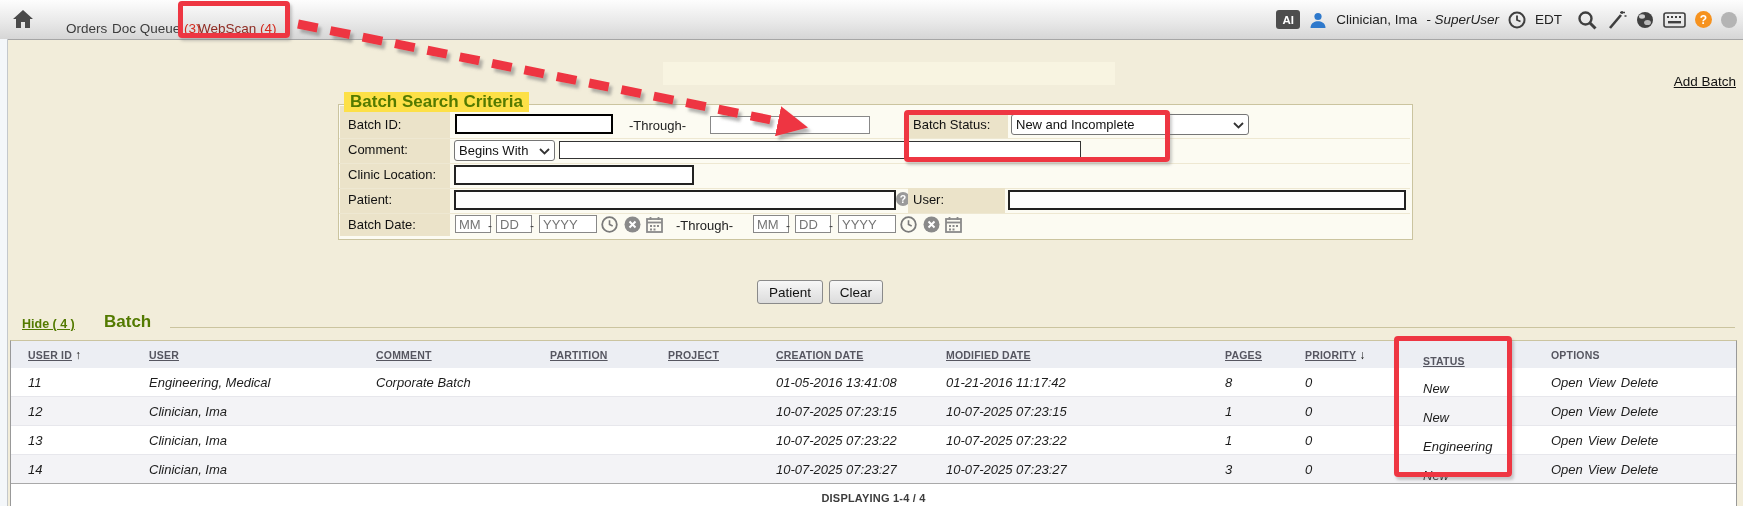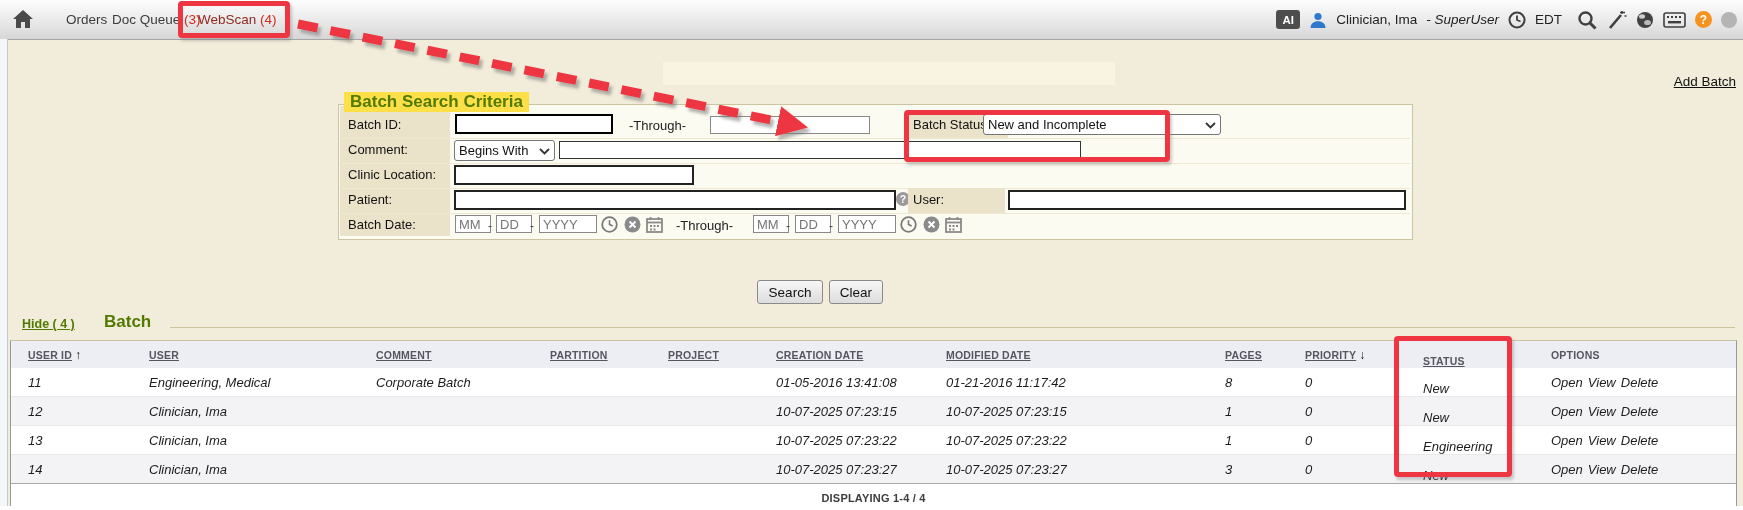--- a/index.html
+++ b/index.html
@@ -2,21 +2,21 @@
 <html><head>
 <meta charset="utf-8">
 <style>
   html,body{margin:0;padding:0;}
   body{font-family:"Liberation Sans",sans-serif;}
   #page{position:relative;width:1743px;height:510px;background:#f2edda;overflow:hidden;}
 
   
   #topbar{position:absolute;left:0;top:0;width:1743px;height:39px;
     background:linear-gradient(#fdfdfd,#e9e9e9 55%,#d6d6d6);border-bottom:1px solid #a6a6a6;}
-  .nav-item{position:absolute;top:0;height:49px;line-height:39px;font-size:13.5px;color:#3c3c3c;cursor:pointer;white-space:nowrap;}
+  .nav-item{position:absolute;top:9px;height:49px;line-height:39px;font-size:13.5px;color:#3c3c3c;cursor:pointer;white-space:nowrap;}
   .nav-count{color:#d42a1e;}
   #nav-webscan .nav-label{color:#8f2a21;}
   #home-icon{position:absolute;left:13px;top:10px;cursor:pointer;}
 
   #user-area{position:absolute;right:0;top:0;height:39px;display:flex;align-items:center;gap:9px;padding-right:6px;font-size:13.5px;color:#222;}
   #ai-badge{display:inline-flex;align-items:center;justify-content:center;width:24px;height:19px;background:#4d4d4d;color:#fff;
     font-weight:bold;font-size:11.5px;border-radius:3px;cursor:pointer;}
   .role{font-style:italic;}
   .bar-icon{display:inline-flex;align-items:center;cursor:pointer;}
   #help-badge{display:inline-flex;align-items:center;justify-content:center;width:17px;height:17px;border-radius:50%;
@@ -166,21 +166,21 @@
   <div class="row-sep" style="top:188px"></div>
   <div class="row-sep" style="top:213px"></div>
   <span id="criteria-legend">Batch Search Criteria</span>
 
   <span class="form-label" style="left:348px;top:117px">Batch ID:</span>
   <input class="txt focused" style="left: 455px; top: 114px; width: 148px;">
   <span class="through" style="left:629px;top:118px">-Through-</span>
   <input class="txt" style="left: 710px; top: 116px; width: 152px;">
   <div class="beige-cell" style="left:908px;top:113px;width:100px"></div>
   <span class="form-label" style="left:913px;top:117px">Batch Status:</span>
-  <div class="fake-select" style="left:983px;top:114px;width:238px">
+  <div class="fake-select" style="left:1011px;top:114px;width:238px">
     <span class="sel-text">New and Incomplete</span>
     <span><svg width="11" height="7" viewBox="0 0 11 7">
           <path d="M1 1 L5.5 5.5 L10 1" fill="none" stroke="#333" stroke-width="1.8"></path>
         </svg></span>
   </div>
 
   <span class="form-label" style="left:348px;top:142px">Comment:</span>
   <div class="fake-select" style="left:454px;top:140px;width:101px">
     <span class="sel-text">Begins With</span>
     <span><svg width="11" height="7" viewBox="0 0 11 7">
@@ -255,21 +255,21 @@
         <line x1="4.5" y1="1" x2="4.5" y2="4" stroke="#8a8a8a" stroke-width="1.8"></line>
         <line x1="12.5" y1="1" x2="12.5" y2="4" stroke="#8a8a8a" stroke-width="1.8"></line>
         <rect x="4" y="9" width="2" height="2" fill="#8a8a8a"></rect>
         <rect x="7.5" y="9" width="2" height="2" fill="#8a8a8a"></rect>
         <rect x="11" y="9" width="2" height="2" fill="#8a8a8a"></rect>
         <rect x="4" y="12.5" width="2" height="2" fill="#8a8a8a"></rect>
         <rect x="7.5" y="12.5" width="2" height="2" fill="#8a8a8a"></rect>
       </svg>
   </span>
 
-  <button class="btn" style="left:757px;width:66px">Search</button>
+  <button class="btn" style="left:757px;width:66px">Patient</button>
   <button class="btn" style="left:829px;width:54px">Clear</button>
 
   <span id="hide-link">Hide ( 4 )</span>
   <span id="batch-title">Batch</span>
   <div id="section-rule"></div>
 
   <div id="batch-table">
     <div class="trow" id="thead">
       <span class="th cell c-first"><span class="hlink">USER ID</span><span class="sort">↑</span></span>
       <span class="th cell"><span class="hlink">USER</span></span>

